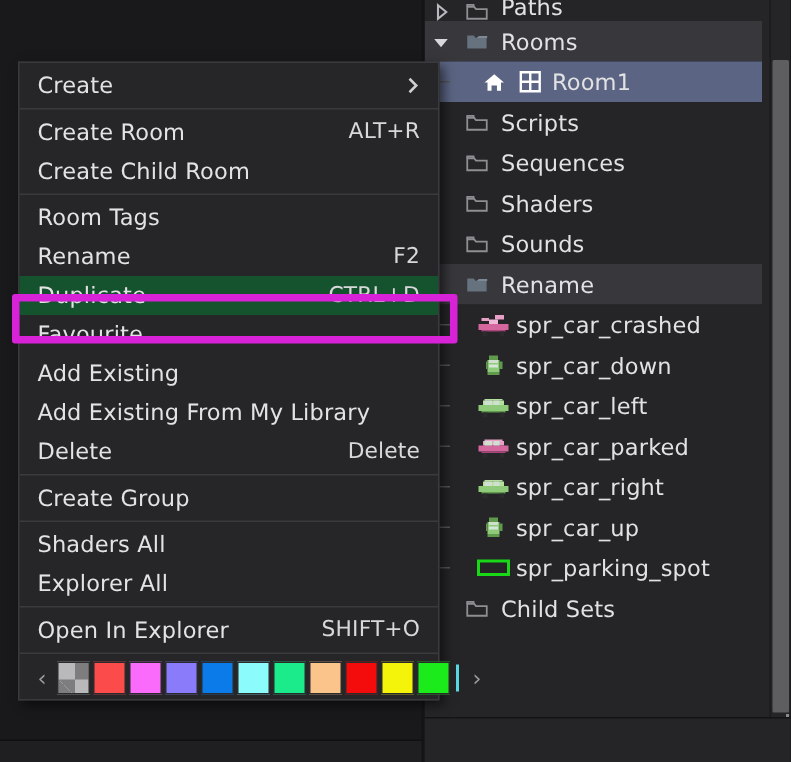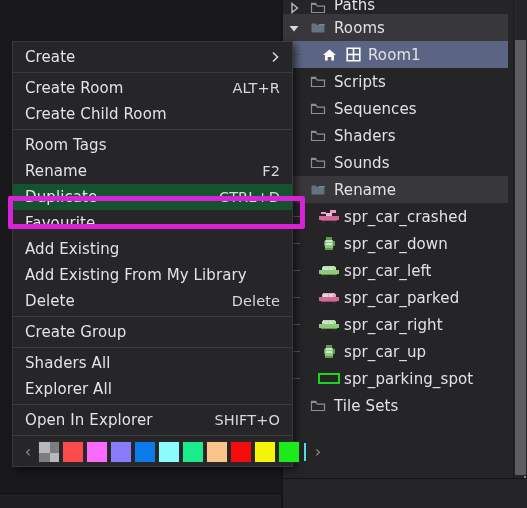--- a/index.html
+++ b/index.html
@@ -328,21 +328,21 @@
           <span class="tlabel">spr_parking_spot</span>
         </div>
         <div class="trow">
           <span class="twist"></span>
           <span class="ticon">
             <svg width="16" height="13" viewBox="0 0 16 13">
               <path d="M1.5 3.5 h4.5 l1.3 1.6 h7.2 v6.4 h-13 z" fill="none" stroke="#8e8e93" stroke-width="1.2"></path>
               <path d="M1.5 3.5 v-1.2 h4.2 v1.2" fill="none" stroke="#8e8e93" stroke-width="1.2"></path>
             </svg>
           </span>
-          <span class="tlabel">Tile Sets</span>
+          <span class="tlabel">Child Sets</span>
         </div>
       </div>
     <div class="panel-edge"></div>
     <div class="vscroll-track">
       <div class="vscroll-thumb"></div>
       <div class="grip">
         <i style="right:0;bottom:0"></i>
           <i style="right:4px;bottom:0"></i>
           <i style="right:8px;bottom:0"></i>
         <i style="right:0;bottom:4px"></i>

